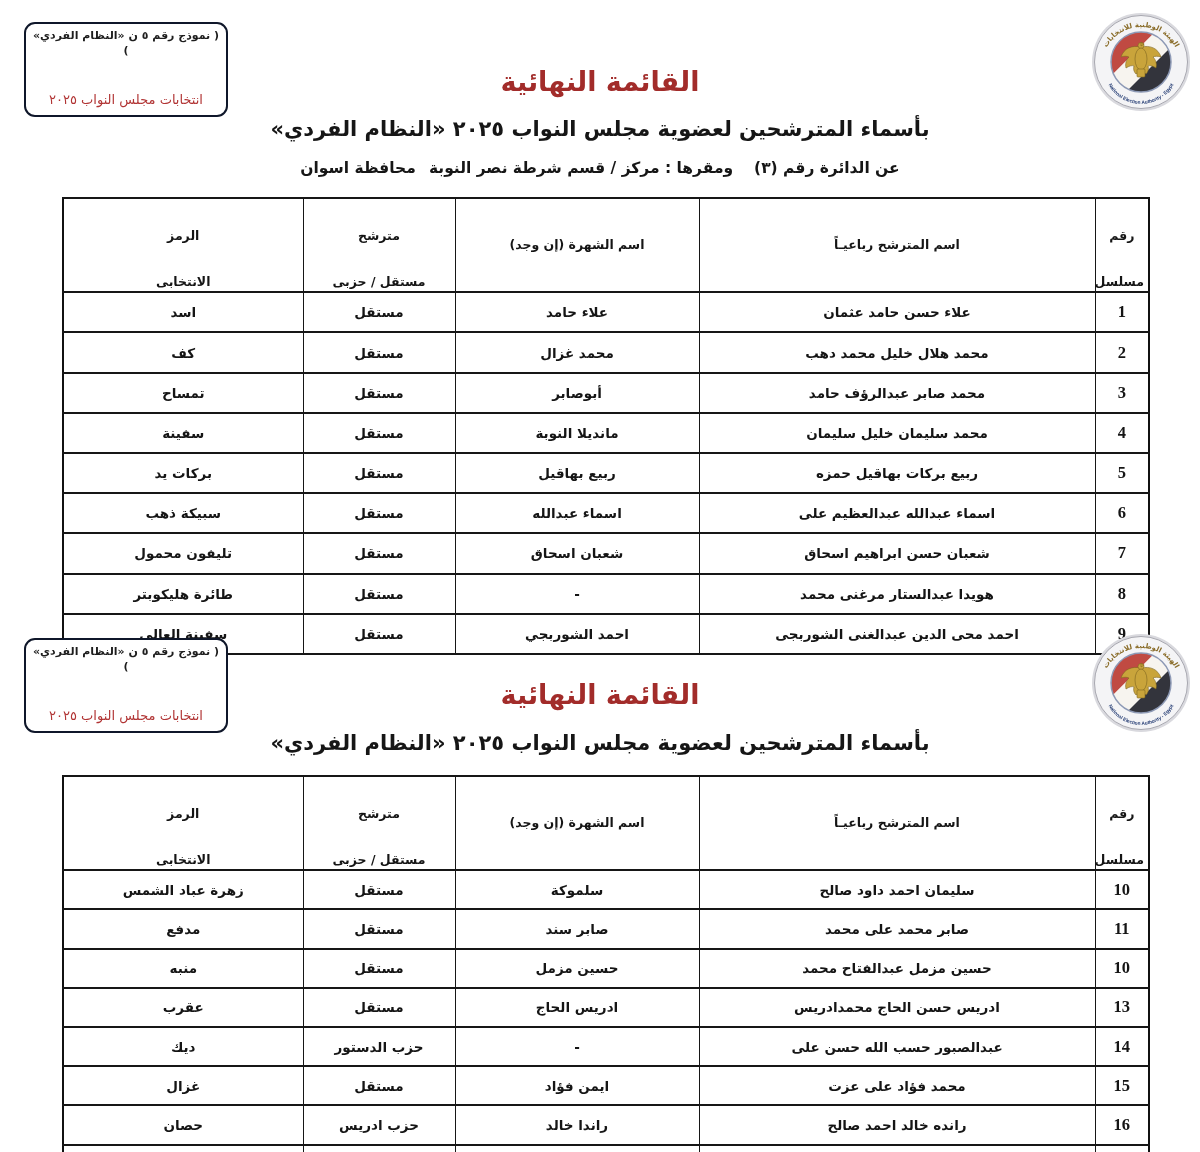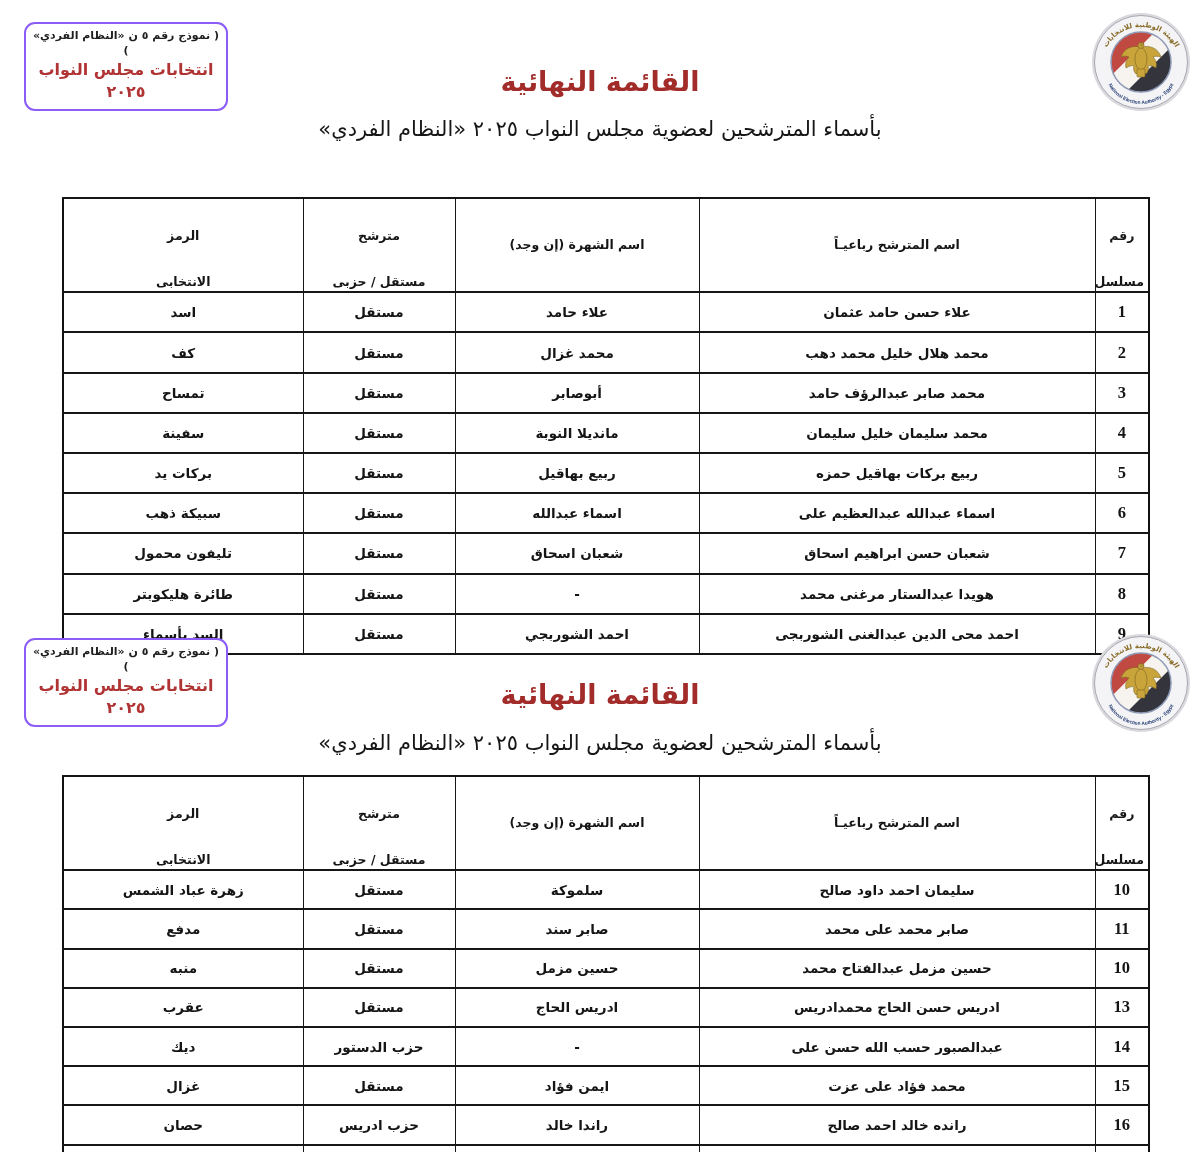--- a/index.html
+++ b/index.html
@@ -4,31 +4,31 @@
 <style>
   html,body{margin:0;padding:0;background:#ffffff;}
   .sheet{
     position:relative;width:1200px;height:1152px;background:#fff;
     font-family:"DejaVu Sans",sans-serif;color:#151515;overflow:hidden;
   }
   .abs{position:absolute;}
   
   .form-box{
     left:24px;width:204px;padding:5px 6px 6px 6px;
-    border:2px solid #8b5cf6;border-radius:11px;text-align:center;
+    border:2px solid #0f172a;border-radius:11px;text-align:center;
     box-sizing:border-box;background:#fff;
   }
   .form-box .l1{font-size:11px;font-weight:bold;color:#1d1d1d;line-height:1.35;direction:rtl;}
-  .form-box .l2{font-size:16px;font-weight:bold;color:#b13434;line-height:1.4;direction:rtl;}
+  .form-box .l2{font-size:13px;font-weight:normal;color:#b13434;line-height:1.4;direction:rtl;margin-top:32px;}
   
   .logo{right:8px;width:102px;height:100px;}
   
   .center-line{left:0;width:100%;text-align:center;direction:rtl;}
   .doc-title{font-size:27px;font-weight:bold;color:#a22c2a;letter-spacing:0;}
-  .doc-subtitle{font-size:21px;font-weight:normal;color:#161616;}
+  .doc-subtitle{font-size:21px;font-weight:bold;color:#161616;}
   .district{font-size:15.5px;font-weight:bold;color:#161616;white-space:pre-wrap;}
   
   table.cand{
     left:62px;width:1086px;border-collapse:collapse;table-layout:fixed;
     direction:rtl;background:#fff;
   }
   table.cand, table.cand th, table.cand td{border:2px solid #161616;}
   table.cand th, table.cand td{
     border-left:1.5px solid #161616;border-right:1.5px solid #161616;
     border-top:2.2px solid #161616;border-bottom:2.2px solid #161616;
@@ -81,20 +81,21 @@
     <text font-size="7" fill="#8a6d2a" font-weight="bold" font-family="DejaVu Sans, sans-serif">
       <textPath href="#arcTop1" startOffset="50%" text-anchor="middle">الهيئة الوطنية للانتخابات</textPath>
     </text>
     <text font-size="4.8" fill="#223a72" font-weight="bold" font-family="Liberation Sans, sans-serif">
       <textPath href="#arcBot1" startOffset="50%" text-anchor="middle">National Election Authority - Egypt</textPath>
     </text>
   </svg>
 
   <div class="abs center-line doc-title" style="top:66px;">القائمة النهائية</div>
   <div class="abs center-line doc-subtitle" style="top:117px;">بأسماء المترشحين لعضوية مجلس النواب ٢٠٢٥ «النظام الفردي»</div>
+  <div class="abs center-line district" style="top:159px;">عن الدائرة رقم (٣)  ومقرها : مركز / قسم شرطة نصر النوبة  محافظة اسوان</div>
 
   <table class="abs cand tbl-p1" style="top:197px;">
     <colgroup>
         <col style="width:54px">
         <col style="width:396px">
         <col style="width:244px">
         <col style="width:152px">
         <col style="width:240px">
       </colgroup>
     <thead>
@@ -170,21 +171,21 @@
           <td>هويدا عبدالستار مرغنى محمد</td>
           <td>-</td>
           <td>مستقل</td>
           <td>طائرة هليكوبتر</td>
         </tr>
         <tr>
           <td class="serial">9</td>
           <td>احمد محى الدين عبدالغنى الشوربجى</td>
           <td>احمد الشوربجي</td>
           <td>مستقل</td>
-          <td>السد بأسماء</td>
+          <td>سفينة العالى</td>
         </tr>
       </tbody>
   </table>
 
   <div class="abs form-box" style="top:638px;">
     <div class="l1">( نموذج رقم ٥ ن «النظام الفردي» )</div>
     <div class="l2">انتخابات مجلس النواب ٢٠٢٥</div>
   </div>
 
   <svg class="abs logo" style="top:633px;" viewBox="0 0 100 100">

